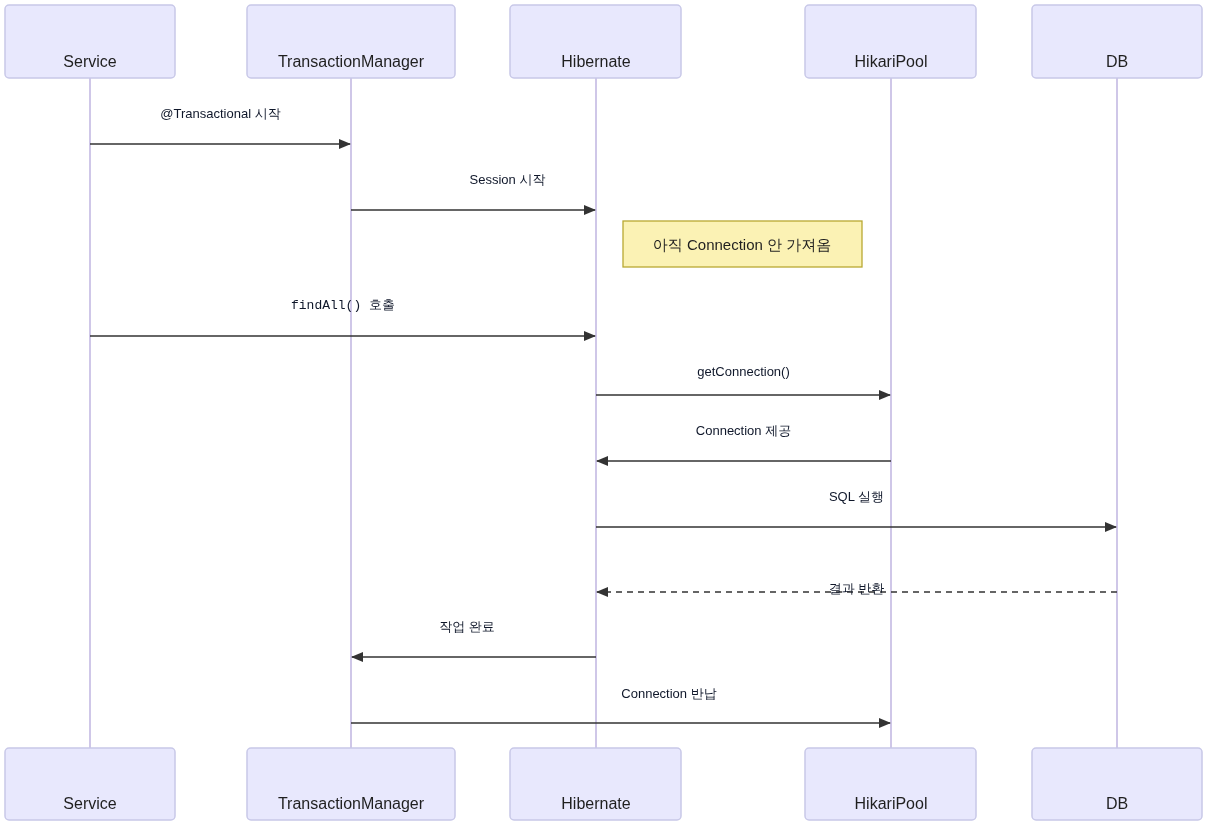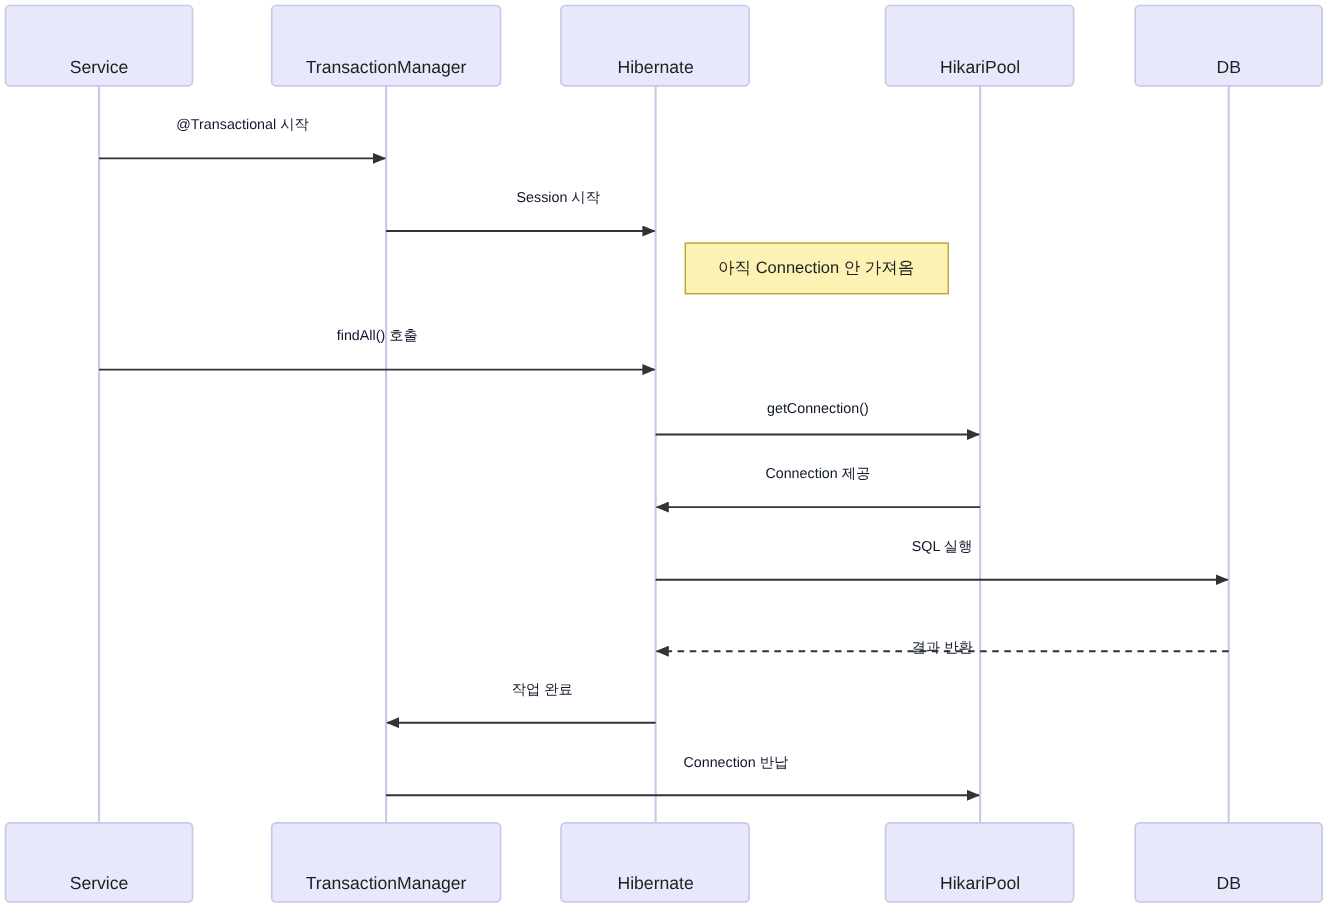--- a/index.html
+++ b/index.html
@@ -116,23 +116,23 @@
       <div class="actor-box-label" style="left: 351px; top: 41.5px;">TransactionManager</div>
       <div class="actor-box-label" style="left: 351px; top: 784px;">TransactionManager</div>
       <div class="actor-box-label" style="left: 596px; top: 41.5px;">Hibernate</div>
       <div class="actor-box-label" style="left: 596px; top: 784px;">Hibernate</div>
       <div class="actor-box-label" style="left: 891px; top: 41.5px;">HikariPool</div>
       <div class="actor-box-label" style="left: 891px; top: 784px;">HikariPool</div>
       <div class="actor-box-label" style="left: 1117px; top: 41.5px;">DB</div>
       <div class="actor-box-label" style="left: 1117px; top: 784px;">DB</div>
       <div class="msg-label" style="left: 220.5px; top: 113px;">@Transactional 시작</div>
       <div class="msg-label" style="left: 473.5px; top: 179px; margin-left: 34px;">Session 시작</div>
-      <div class="msg-label" style="left: 343px; top: 305px;">findAll() 호출</div>
+      <div class="msg-label" style="left: 343px; top: 305px; font-family: Liberation Mono, monospace;">findAll() 호출</div>
       <div class="msg-label" style="left: 743.5px; top: 371px;">getConnection()</div>
       <div class="msg-label" style="left: 743.5px; top: 430px; text-align: center;">Connection 제공</div>
       <div class="msg-label" style="left: 856.5px; top: 496px;">SQL 실행</div>
       <div class="msg-label" style="left: 856.5px; top: 588px;">결과 반환</div>
-      <div class="msg-label" style="left: 493px; top: 626px;">작업 완료</div>
+      <div class="msg-label" style="left: 467px; top: 626px;">작업 완료</div>
       <div class="msg-label" style="left: 621px; top: 693px; margin-left: 48px;">Connection 반납</div>
       <div class="note-label" style="left: 742px; top: 244px; text-align: right;">아직 Connection 안 가져옴</div>
     </div>
 
 </div>
 
 </body></html>

